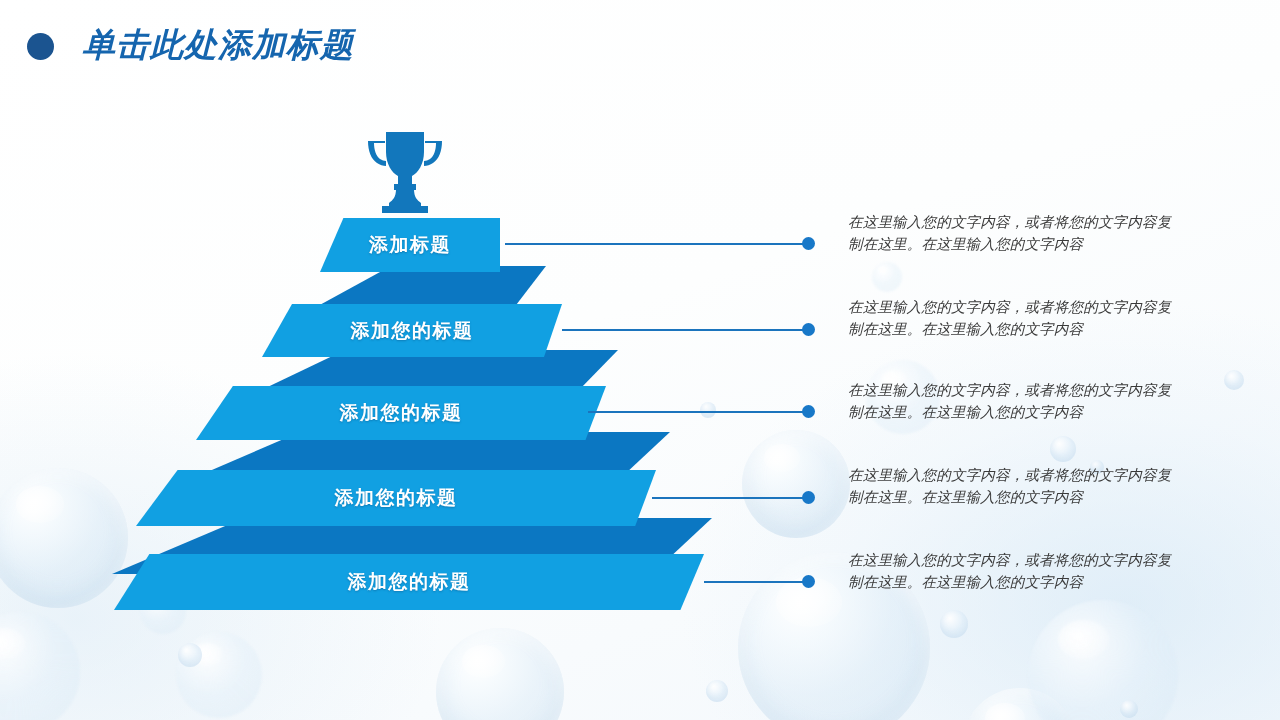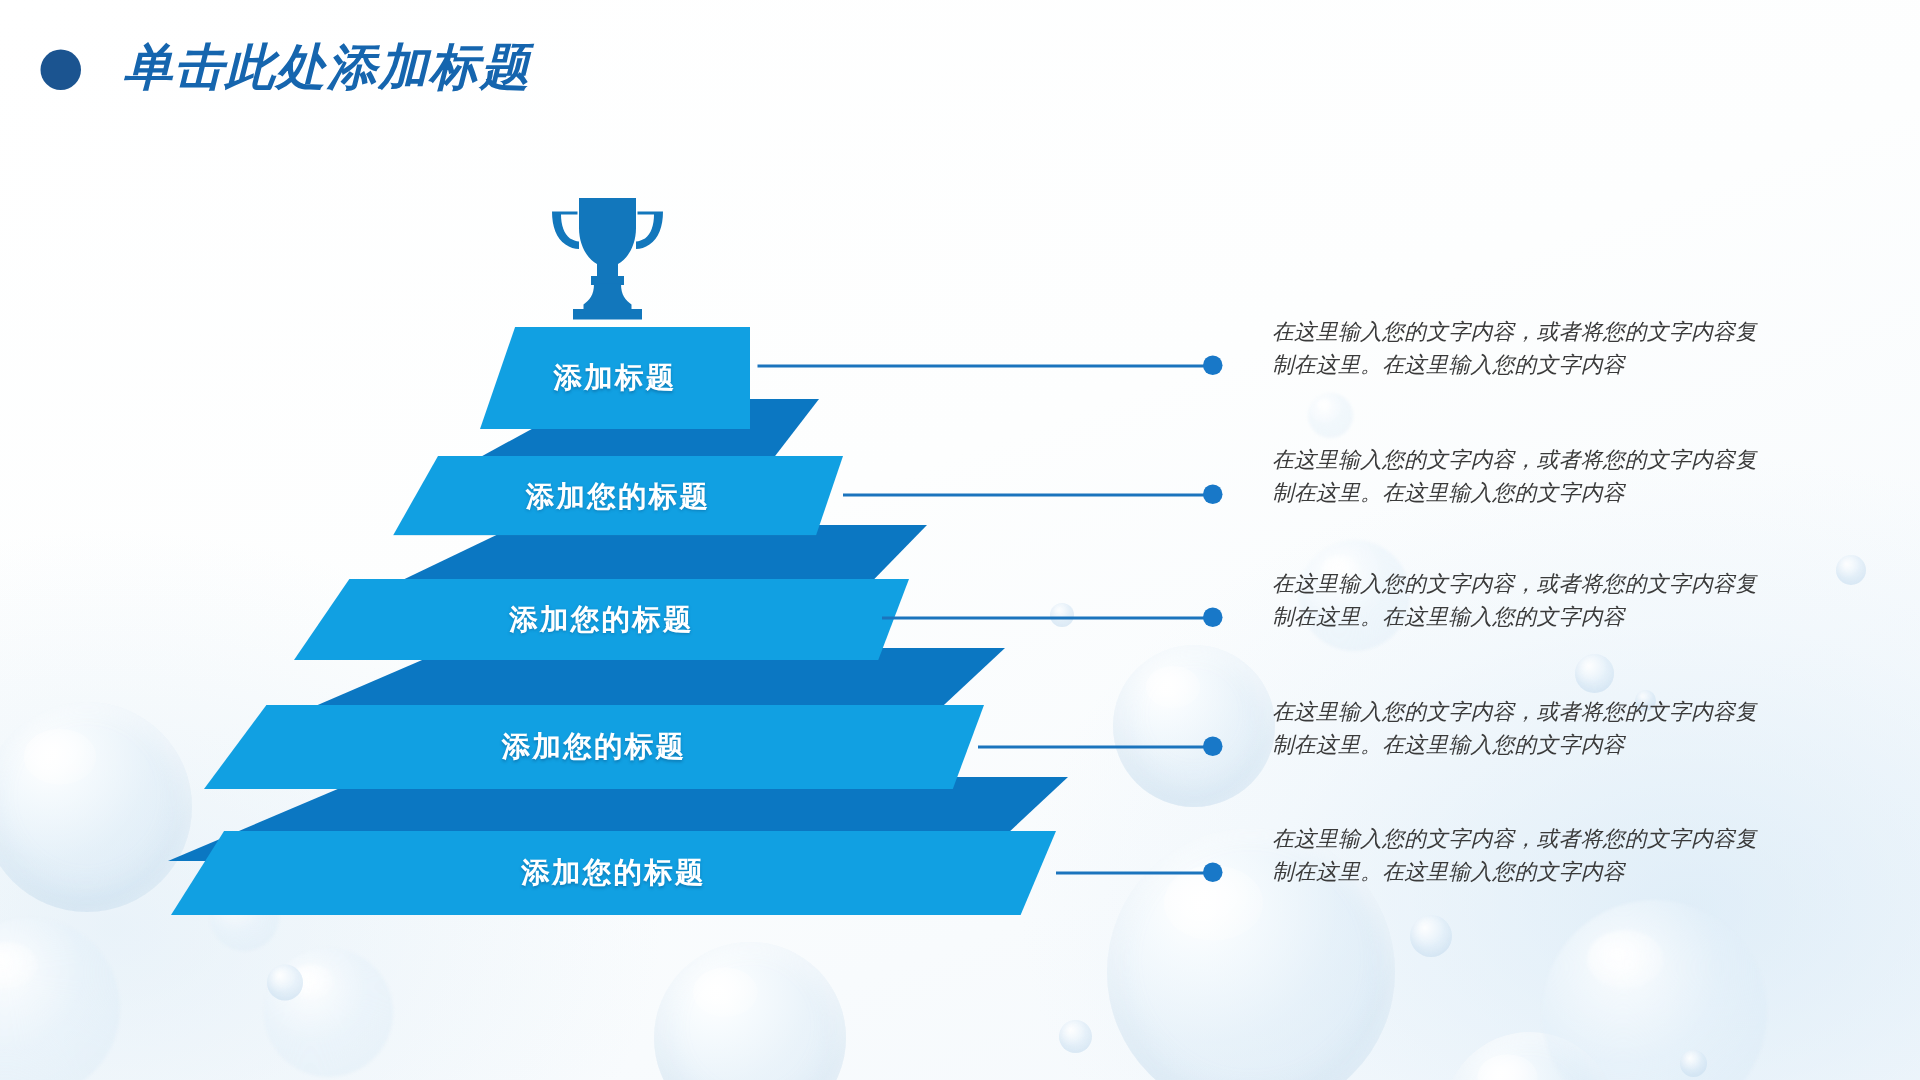--- a/index.html
+++ b/index.html
@@ -213,21 +213,21 @@
         <path d="M27 78 h46 v7 h-46 z"></path>
       </g>
     </svg>
   </div>
 
   <div id="pyramid">
 
     <div class="layer-wrap">
       <div class="fold" style="left:296px; top:266px; width:250px; height:52px;
                   clip-path: polygon(38% 0%, 100% 0%, 84% 100%, 0% 100%);"></div>
-      <div class="face" style="left:320px; top:218px; width:180px; height:68px;
+      <div class="face" style="left:320px; top:218px; width:180px; height:54px;
                   clip-path: polygon(13% 0%, 100% 0%, 100% 100%, 0% 100%); text-decoration: underline;">
         <div class="face-label">添加标题</div>
       </div>
     </div>
 
     <div class="layer-wrap">
       <div class="fold" style="left:228px; top:350px; width:390px; height:56px;
                   clip-path: polygon(30% 0%, 100% 0%, 86% 100%, 0% 100%);"></div>
       <div class="face" style="left:262px; top:304px; width:300px; height:53px;
                   clip-path: polygon(10% 0%, 100% 0%, 94% 100%, 0% 100%);">

